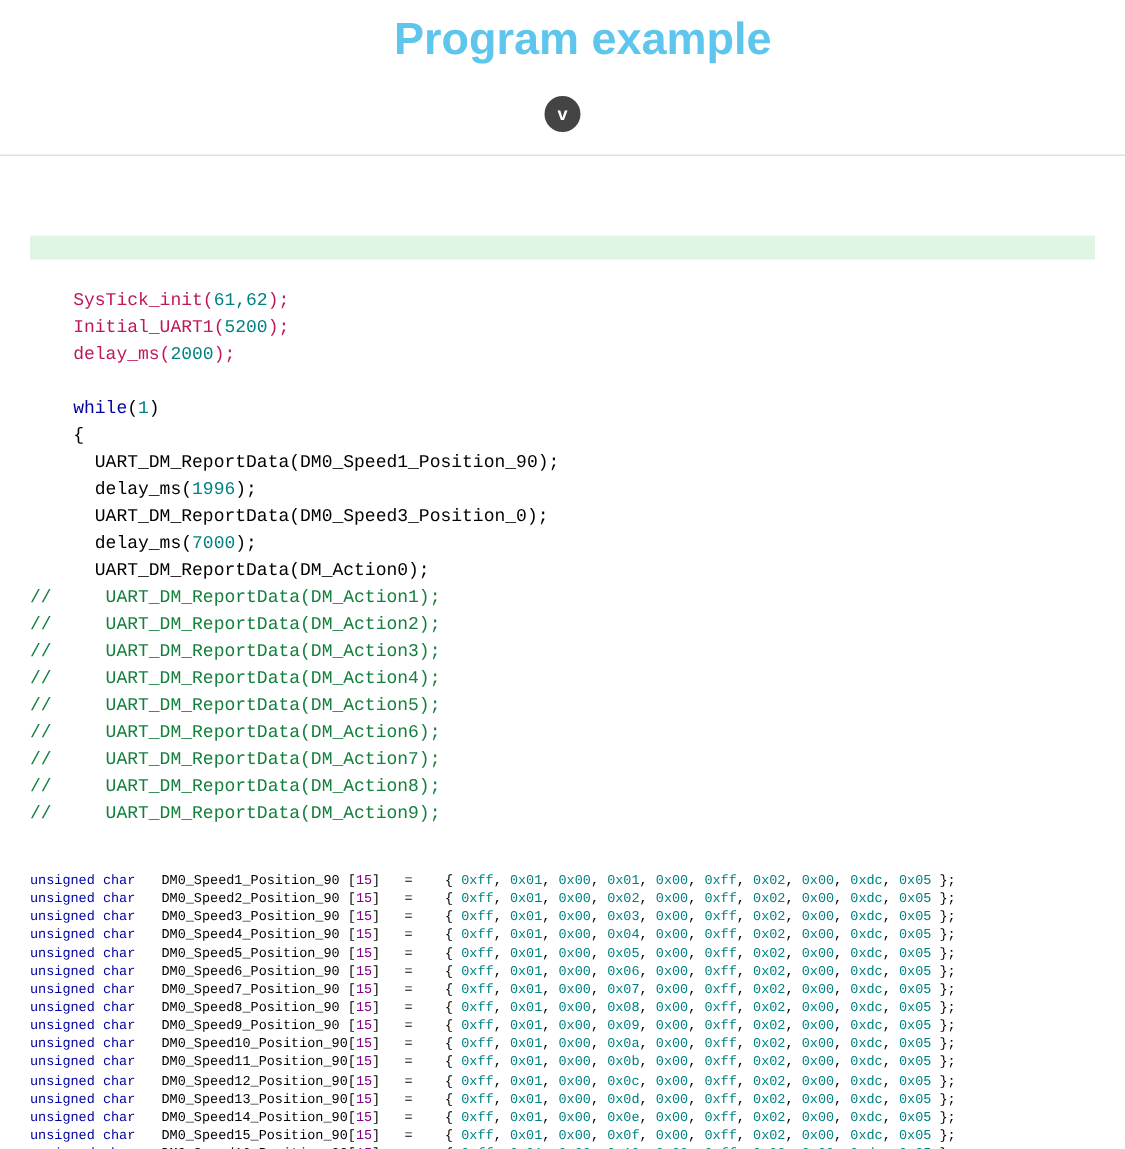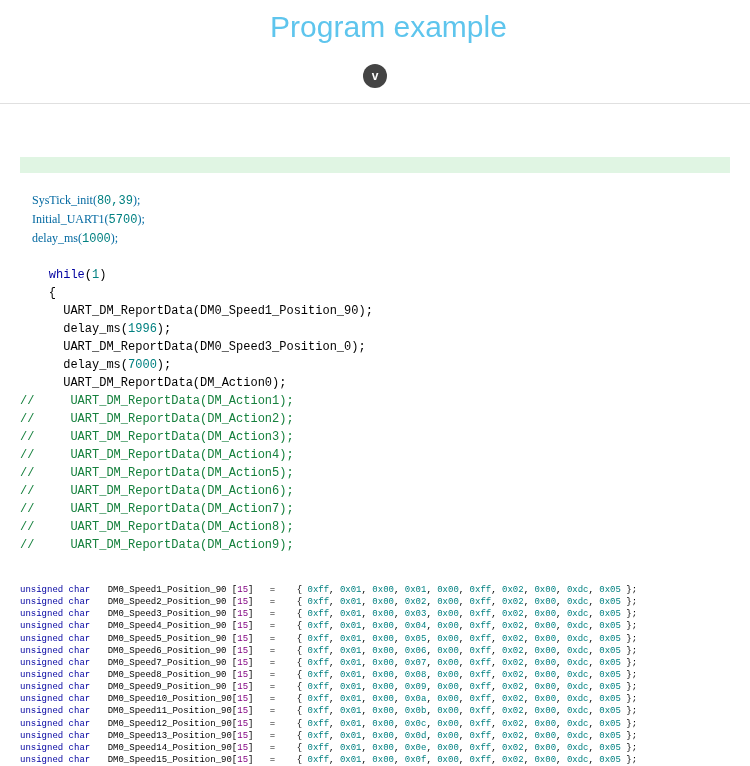--- a/index.html
+++ b/index.html
@@ -13,21 +13,21 @@
       width: 750px;
     }
     .header {
       text-align: center;
       padding: 10px 0 15px 0;
       border-bottom: 1px solid #e0e0e0;
     }
     .title {
       color: #5ec5ed;
       font-size: 30px;
-      font-weight: 400;
+      font-weight: 700;
       margin-bottom: 20px;
       padding-left: 27px;
     }
     .badge {
       display: inline-flex;
       align-items: center;
       justify-content: center;
       width: 24px;
       height: 24px;
       background: #444;
@@ -45,21 +45,21 @@
       line-height: 1.5;
       white-space: pre;
     }
     .hl-green-bg {
       background: #e0f5e3;
       display: block;
       height: 16px;
     }
     .c-kw { color: #0000a0; }
     .c-num { color: #008080; }
-    .c-text { color: #0369a1; font-family: Liberation Serif, serif; }
+    .c-text { color: #be185d; }
     .c-comment { color: #15803d; }
     .array-block {
       margin-top: 12px;
       font-family: 'Courier New', monospace;
       font-size: 9px;
       line-height: 1.35;
       white-space: pre;
     }
     .arr-line {
       display: block;
@@ -74,23 +74,23 @@
 <body>
 
 <div class="header">
   <div class="title">Program example</div>
   <div class="badge">v</div>
 </div>
 
 <div class="content">
   <div class="code-block">
 <span class="hl-green-bg"></span>
-<span><span class="c-text">    SysTick_init(</span><span class="c-num">80,39</span><span class="c-text">);</span></span>
-<span><span class="c-text">    Initial_UART1(</span><span class="c-num">5700</span><span class="c-text">);</span></span>
-<span><span class="c-text">    delay_ms(</span><span class="c-num">1000</span><span class="c-text">);</span></span>
+<span><span class="c-text">    SysTick_init(</span><span class="c-num">61,62</span><span class="c-text">);</span></span>
+<span><span class="c-text">    Initial_UART1(</span><span class="c-num">5200</span><span class="c-text">);</span></span>
+<span><span class="c-text">    delay_ms(</span><span class="c-num">2000</span><span class="c-text">);</span></span>
 <span></span>
 <span><span>    </span><span class="c-kw">while</span><span>(</span><span class="c-num">1</span><span>)</span></span>
 <span>    {</span>
 <span>      UART_DM_ReportData(DM0_Speed1_Position_90);</span>
 <span><span>      delay_ms(</span><span class="c-num">1996</span><span>);</span></span>
 <span>      UART_DM_ReportData(DM0_Speed3_Position_0);</span>
 <span><span>      delay_ms(</span><span class="c-num">7000</span><span>);</span></span>
 <span>      UART_DM_ReportData(DM_Action0);</span>
 <span class="c-comment"><span>//     UART_DM_ReportData(DM_Action1);</span></span>
 <span class="c-comment"><span>//     UART_DM_ReportData(DM_Action2);</span></span>

